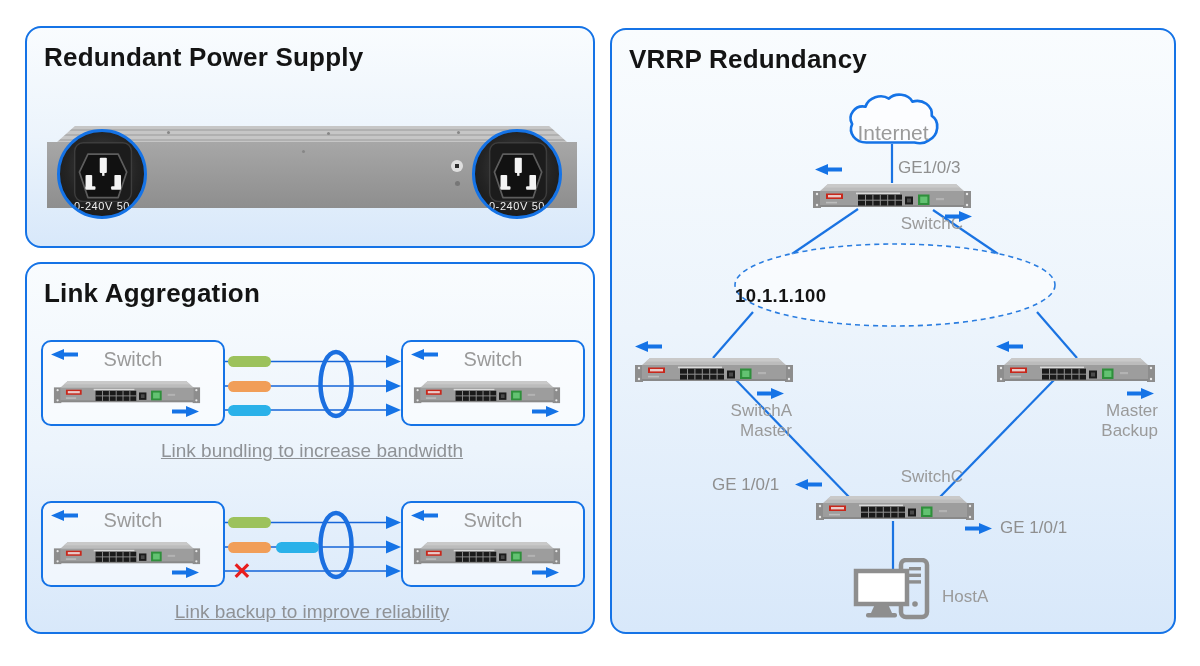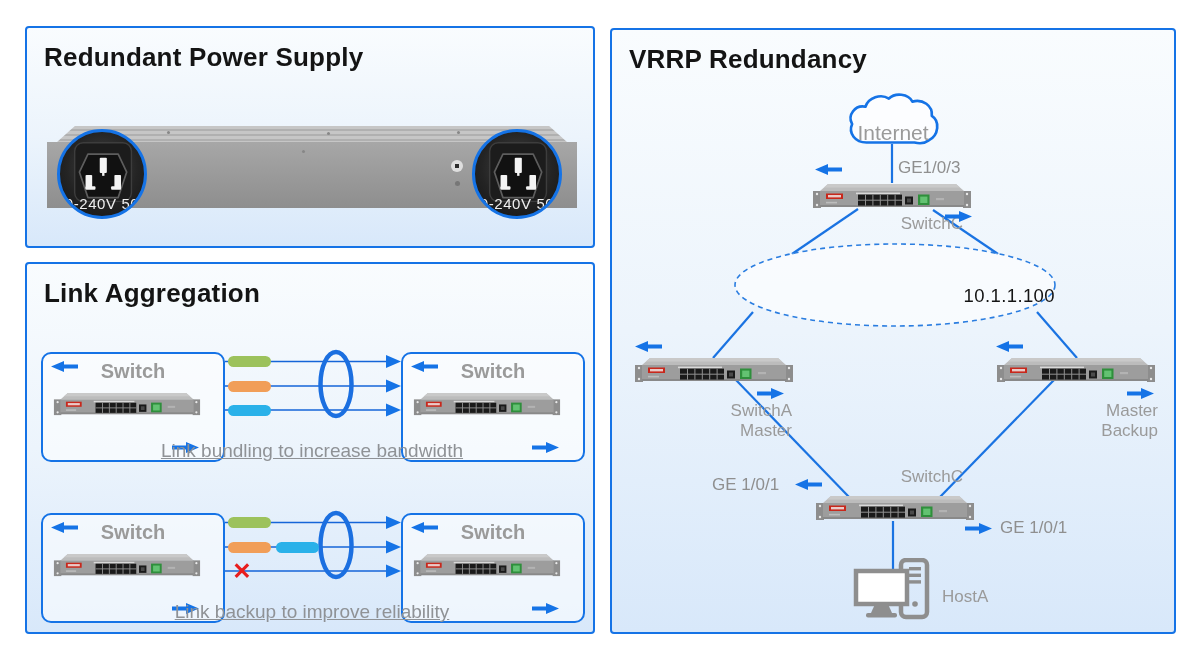--- a/index.html
+++ b/index.html
@@ -1,20 +1,20 @@
 <!DOCTYPE html>
 <html><head>
 <meta charset="utf-8">
 <style>
   html,body{margin:0;padding:0;background:#ffffff;}
   .canvas{position:relative;width:1200px;height:666px;background:#ffffff;
           font-family:"Liberation Sans",sans-serif;overflow:hidden;}
 
   
-  .panel{position:absolute;border:2px solid #1573e6;border-radius:4px;box-sizing:border-box;
+  .panel{position:absolute;border:2px solid #1573e6;border-radius:16px;box-sizing:border-box;
          background:linear-gradient(180deg,#f9fcfe 0%,#ecf4fc 50%,#d8e8fa 100%);overflow:hidden;}
   .panel-power{left:25px;top:26px;width:570px;height:222px;}
   .panel-agg{left:25px;top:262px;width:570px;height:372px;}
   .panel-vrrp{left:610px;top:28px;width:566px;height:606px;}
   .panel-title{position:absolute;left:17px;top:14px;margin:0;font-size:26px;font-weight:700;
                color:#141414;letter-spacing:.2px;}
 
   
   .rps-top{position:absolute;left:30px;top:98px;width:510px;height:16px;
            background:repeating-linear-gradient(180deg,#c6c6c6 0 3px,#b0b0b0 3px 5px);
@@ -24,27 +24,27 @@
   .rps-dot{position:absolute;width:3px;height:3px;border-radius:50%;background:#878787;}
   .ground-screw{position:absolute;left:424px;top:132px;width:12px;height:12px;border-radius:50%;
                 background:radial-gradient(circle at 50% 50%,#2b2b2b 0 2.5px,#dedede 2.5px);}
   .ground-dot{position:absolute;left:428px;top:153px;width:5px;height:5px;border-radius:50%;background:#777;}
   .inlet-circle{position:absolute;top:101px;width:90px;height:90px;border:3px solid #1573e6;border-radius:50%;
                 background:radial-gradient(circle at 50% 42%,#474747 0%,#242424 55%,#121212 100%);
                 overflow:hidden;z-index:2;box-sizing:border-box;}
   .inlet-left{left:30px;} .inlet-right{left:445px;}
   .inlet-svg{position:absolute;left:9px;top:4px;}
   .inlet-label{position:absolute;left:0;right:0;bottom:4px;text-align:center;color:#efefef;
-               font-size:15px;letter-spacing:.6px;white-space:nowrap;}
+               font-size:11px;letter-spacing:.6px;white-space:nowrap;}
 
   
   .agg-row{position:absolute;left:0;width:570px;height:86px;}
   .row-bundling{top:76px;} .row-backup{top:237px;}
-  .switch-box{position:absolute;top:12px;width:184px;height:110px;border:2px solid #1573e6;border-radius:10px;
-              background:rgba(255,255,255,.55);box-sizing:border-box;font-weight:bold;}
+  .switch-box{position:absolute;top:0;width:184px;height:86px;border:2px solid #1573e6;border-radius:10px;
+              background:rgba(255,255,255,.55);box-sizing:border-box;}
   .box-left{left:14px;} .box-right{left:374px;}
   .box-label{position:absolute;left:0;right:0;top:6px;text-align:center;font-size:20px;color:#9a9a9a;}
   .box-device{position:absolute;left:10px;top:36px;width:148px;height:28px;}
   .arr{position:absolute;width:27px;height:11px;}
   .arr svg{display:block;width:100%;height:100%;}
   .arr-tl{left:8px;top:7px;} .arr-br{right:24px;bottom:7px;}
   .flip svg{transform:scaleX(-1);}
   .agg-links{position:absolute;left:198px;top:0;width:176px;height:86px;}
   .pill{position:absolute;width:43px;height:11px;border-radius:6px;}
   .pill-green{background:#9cc25c;} .pill-orange{background:#f19e58;} .pill-blue{background:#2ab1e9;}
@@ -55,22 +55,22 @@
 
   
   .v-lines{position:absolute;left:0;top:0;width:566px;height:606px;}
   .cloud-svg{position:absolute;left:233px;top:60px;width:96px;height:60px;}
   .cloud-label{position:absolute;left:228px;top:91px;width:106px;text-align:center;
                font-size:21px;color:#9a9a9a;}
   .v-label{position:absolute;text-align:right;font-size:17px;color:#9a9a9a;line-height:1.18;}
   .ge-label{position:absolute;font-size:17px;color:#8f8f8f;white-space:nowrap;}
   .vip-caption{position:absolute;left:123px;top:234px;width:320px;text-align:center;
                font-size:17px;color:#8f8f8f;}
-  .vip-address{position:absolute;left:123px;top:255px;width:320px;text-align:right;
-               font-size:18.5px;font-weight:400;color:#141414;letter-spacing:.4px;}
+  .vip-address{position:absolute;left:123px;top:255px;width:320px;text-align:left;
+               font-size:18.5px;font-weight:700;color:#141414;letter-spacing:.4px;}
   .v-device{position:absolute;width:160px;height:30px;}
   .v-arrow{position:absolute;width:27px;height:11px;}
   .v-arrow svg{display:block;width:100%;height:100%;}
   .host-svg{position:absolute;left:241px;top:528px;width:80px;height:64px;}
 </style>
 </head>
 <body>
 
 <svg width="0" height="0" style="position:absolute">
   <defs>

